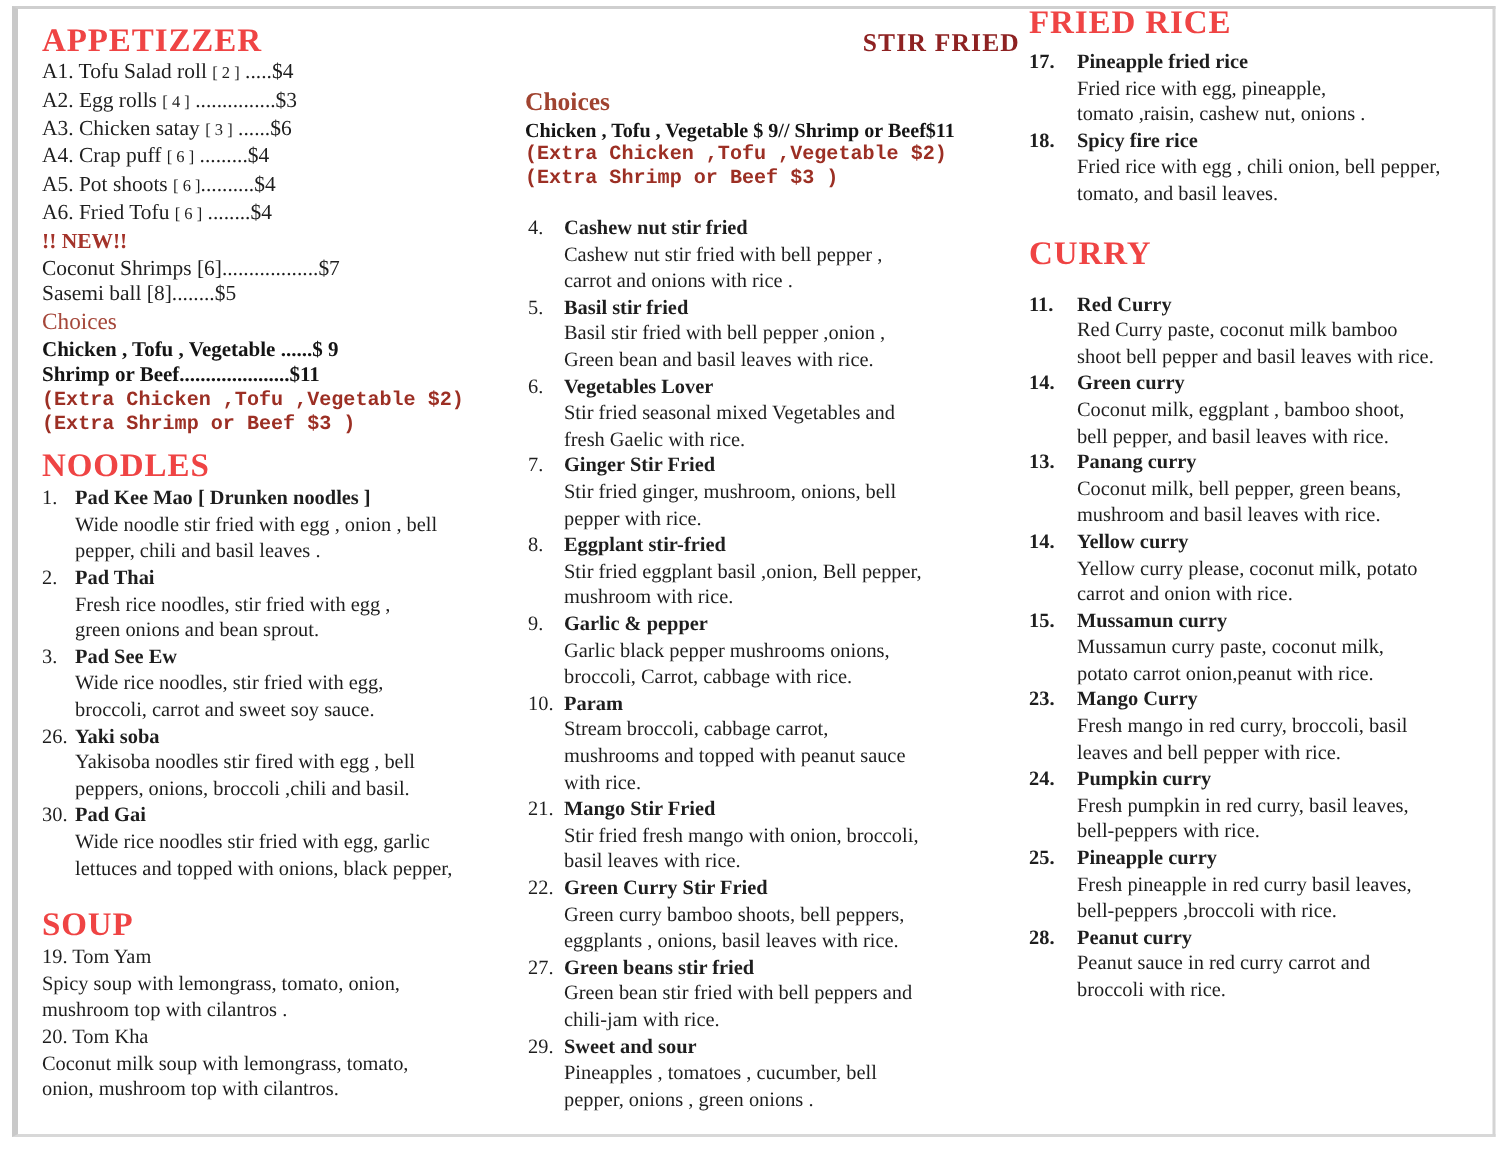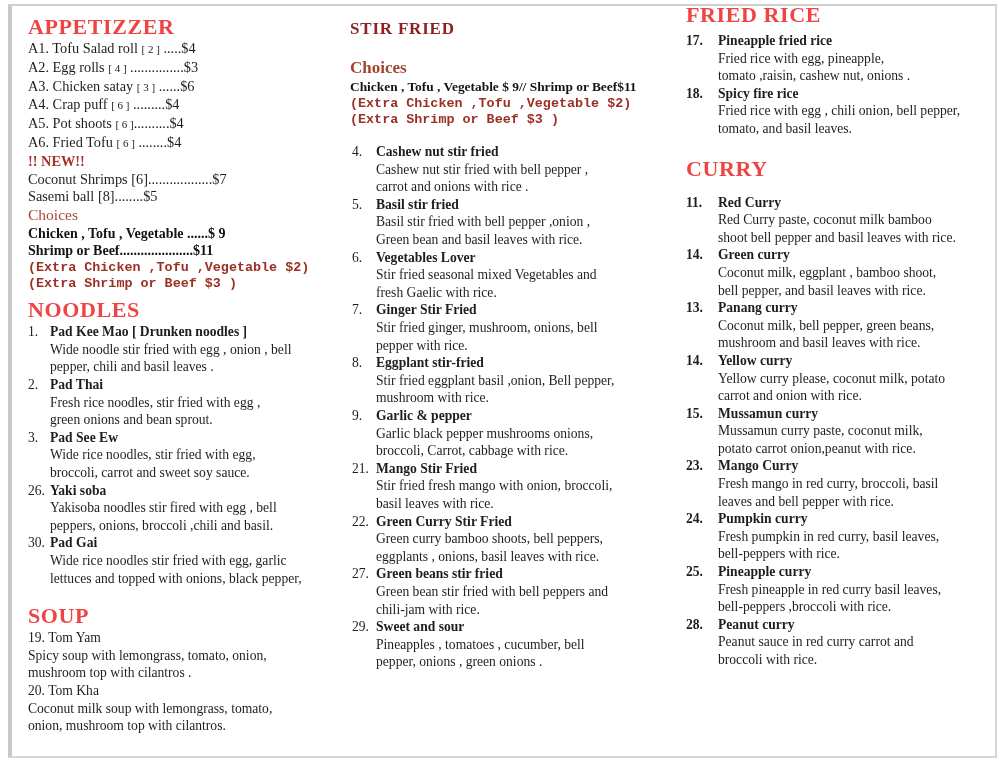--- a/index.html
+++ b/index.html
@@ -20,21 +20,21 @@
   .col { position:absolute; }
   #col-left  { left:28px;  top:14px; width:308px; }
   #col-mid   { left:350px; top:18px; width:330px; }
   #col-right { left:686px; top:2px; width:306px; }
 
   .big-title {
     font-weight:bold; color:#ef4444;
     font-size:22px; line-height:26px; letter-spacing:0.6px;
   }
   .mid-title {
-    text-align:left; font-weight:bold; color:#8e2222;
+    text-align:right; font-weight:bold; color:#8e2222;
     font-size:17px; line-height:22px; letter-spacing:0.8px;
   }
 
   .ap-line { font-size:14.3px; line-height:17.8px; white-space:nowrap; }
   .ap-qty  { font-size:11px; }
   .new-label { font-weight:bold; color:#a4332a; font-size:14.3px; line-height:17.8px; }
   .choices-label-left { color:#a5473a; font-size:15.5px; line-height:18.5px; }
   .bold-line { font-weight:bold; color:#141414; font-size:14px; line-height:17.5px; white-space:pre-line; }
   .extra-line { font-weight:bold; color:#9c2f24; font-size:13.4px; line-height:16.8px;font-family:Liberation Mono, monospace; }
 
@@ -163,20 +163,26 @@
         <span class="num">8.</span>
         <div class="wrap"><span class="name">Eggplant stir-fried</span><div class="desc">Stir fried eggplant basil ,onion, Bell pepper,
 mushroom with rice.</div></div>
       </div>
     <div class="item mid-item">
         <span class="num">9.</span>
         <div class="wrap"><span class="name">Garlic &amp; pepper</span><div class="desc">Garlic black pepper mushrooms onions,
 broccoli, Carrot, cabbage  with rice.</div></div>
       </div>
     <div class="item mid-item">
+        <span class="num">10.</span>
+        <div class="wrap"><span class="name">Param</span><div class="desc">Stream broccoli, cabbage carrot,
+mushrooms and topped with peanut sauce
+with rice.</div></div>
+      </div>
+    <div class="item mid-item">
         <span class="num">21.</span>
         <div class="wrap"><span class="name">Mango Stir Fried</span><div class="desc">Stir fried fresh mango with onion, broccoli,
 basil leaves with rice.</div></div>
       </div>
     <div class="item mid-item">
         <span class="num">22.</span>
         <div class="wrap"><span class="name">Green Curry Stir Fried</span><div class="desc">Green curry bamboo shoots, bell peppers,
 eggplants , onions, basil leaves with rice.</div></div>
       </div>
     <div class="item mid-item">

